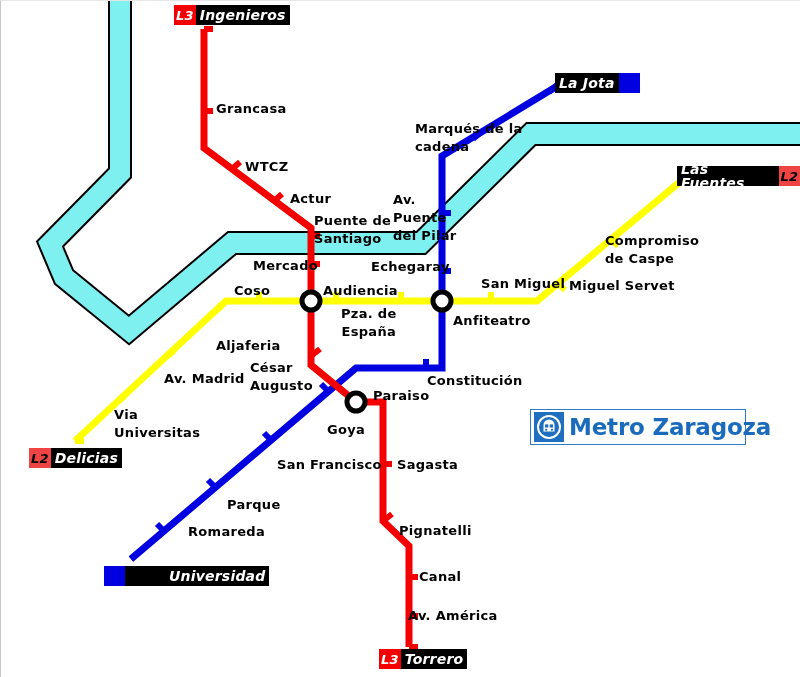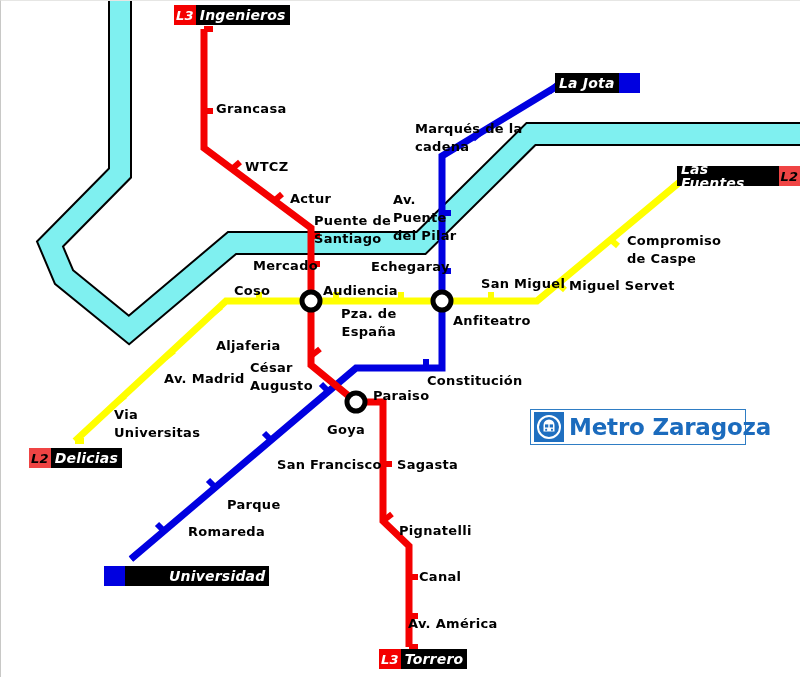--- a/index.html
+++ b/index.html
@@ -203,41 +203,41 @@
   <div class="stname two" style="left:313px;top:211px;">Puente de
 Santiago</div>
   <div class="stname" style="left:252px;top:256px;">Mercado</div>
   <div class="stname" style="left:322px;top:281px;">Audiencia</div>
   <div class="stname two" style="left:249px;top:358px;">César
 Augusto</div>
   <div class="stname" style="left:372px;top:386px;">Paraiso</div>
   <div class="stname" style="left:396px;top:455px;">Sagasta</div>
   <div class="stname" style="left:398px;top:521px;">Pignatelli</div>
   <div class="stname" style="left:418px;top:567px;">Canal</div>
-  <div class="stname" style="left:407px;top:606px;margin-top:8px;">Av. América</div>
+  <div class="stname" style="left:407px;top:606px;">Av. América</div>
 
   <div class="stname two" style="left:414px;top:119px;">Marqués de la
 cadena</div>
   <div class="stname two" style="left:392px;top:190px;">Av.
 Puente
 del Pilar</div>
   <div class="stname" style="left:370px;top:257px;">Echegaray</div>
   <div class="stname" style="left:452px;top:311px;">Anfiteatro</div>
   <div class="stname" style="left:426px;top:371px;">Constitución</div>
   <div class="stname" style="left:326px;top:420px;">Goya</div>
   <div class="stname" style="left:276px;top:455px;">San Francisco</div>
   <div class="stname" style="left:226px;top:495px;">Parque</div>
   <div class="stname" style="left:187px;top:522px;">Romareda</div>
 
   <div class="stname" style="left:233px;top:281px;">Coso</div>
   <div class="stname two" style="left:340px;top:304px;text-align:center;">Pza. de
 España</div>
   <div class="stname" style="left:480px;top:274px;">San Miguel</div>
   <div class="stname" style="left:568px;top:276px;">Miguel Servet</div>
-  <div class="stname two" style="left:626px;top:231px;">Compromiso
+  <div class="stname two" style="left:604px;top:231px;">Compromiso
 de Caspe</div>
   <div class="stname" style="left:215px;top:336px;">Aljaferia</div>
   <div class="stname" style="left:163px;top:369px;">Av. Madrid</div>
   <div class="stname two" style="left:113px;top:405px;">Via
 Universitas</div>
 
   <div class="terminus" style="left:173px;top:4px;">
     <span class="tbadge badge-red">L3</span>
     <span class="tlabel">Ingenieros</span>
   </div>

